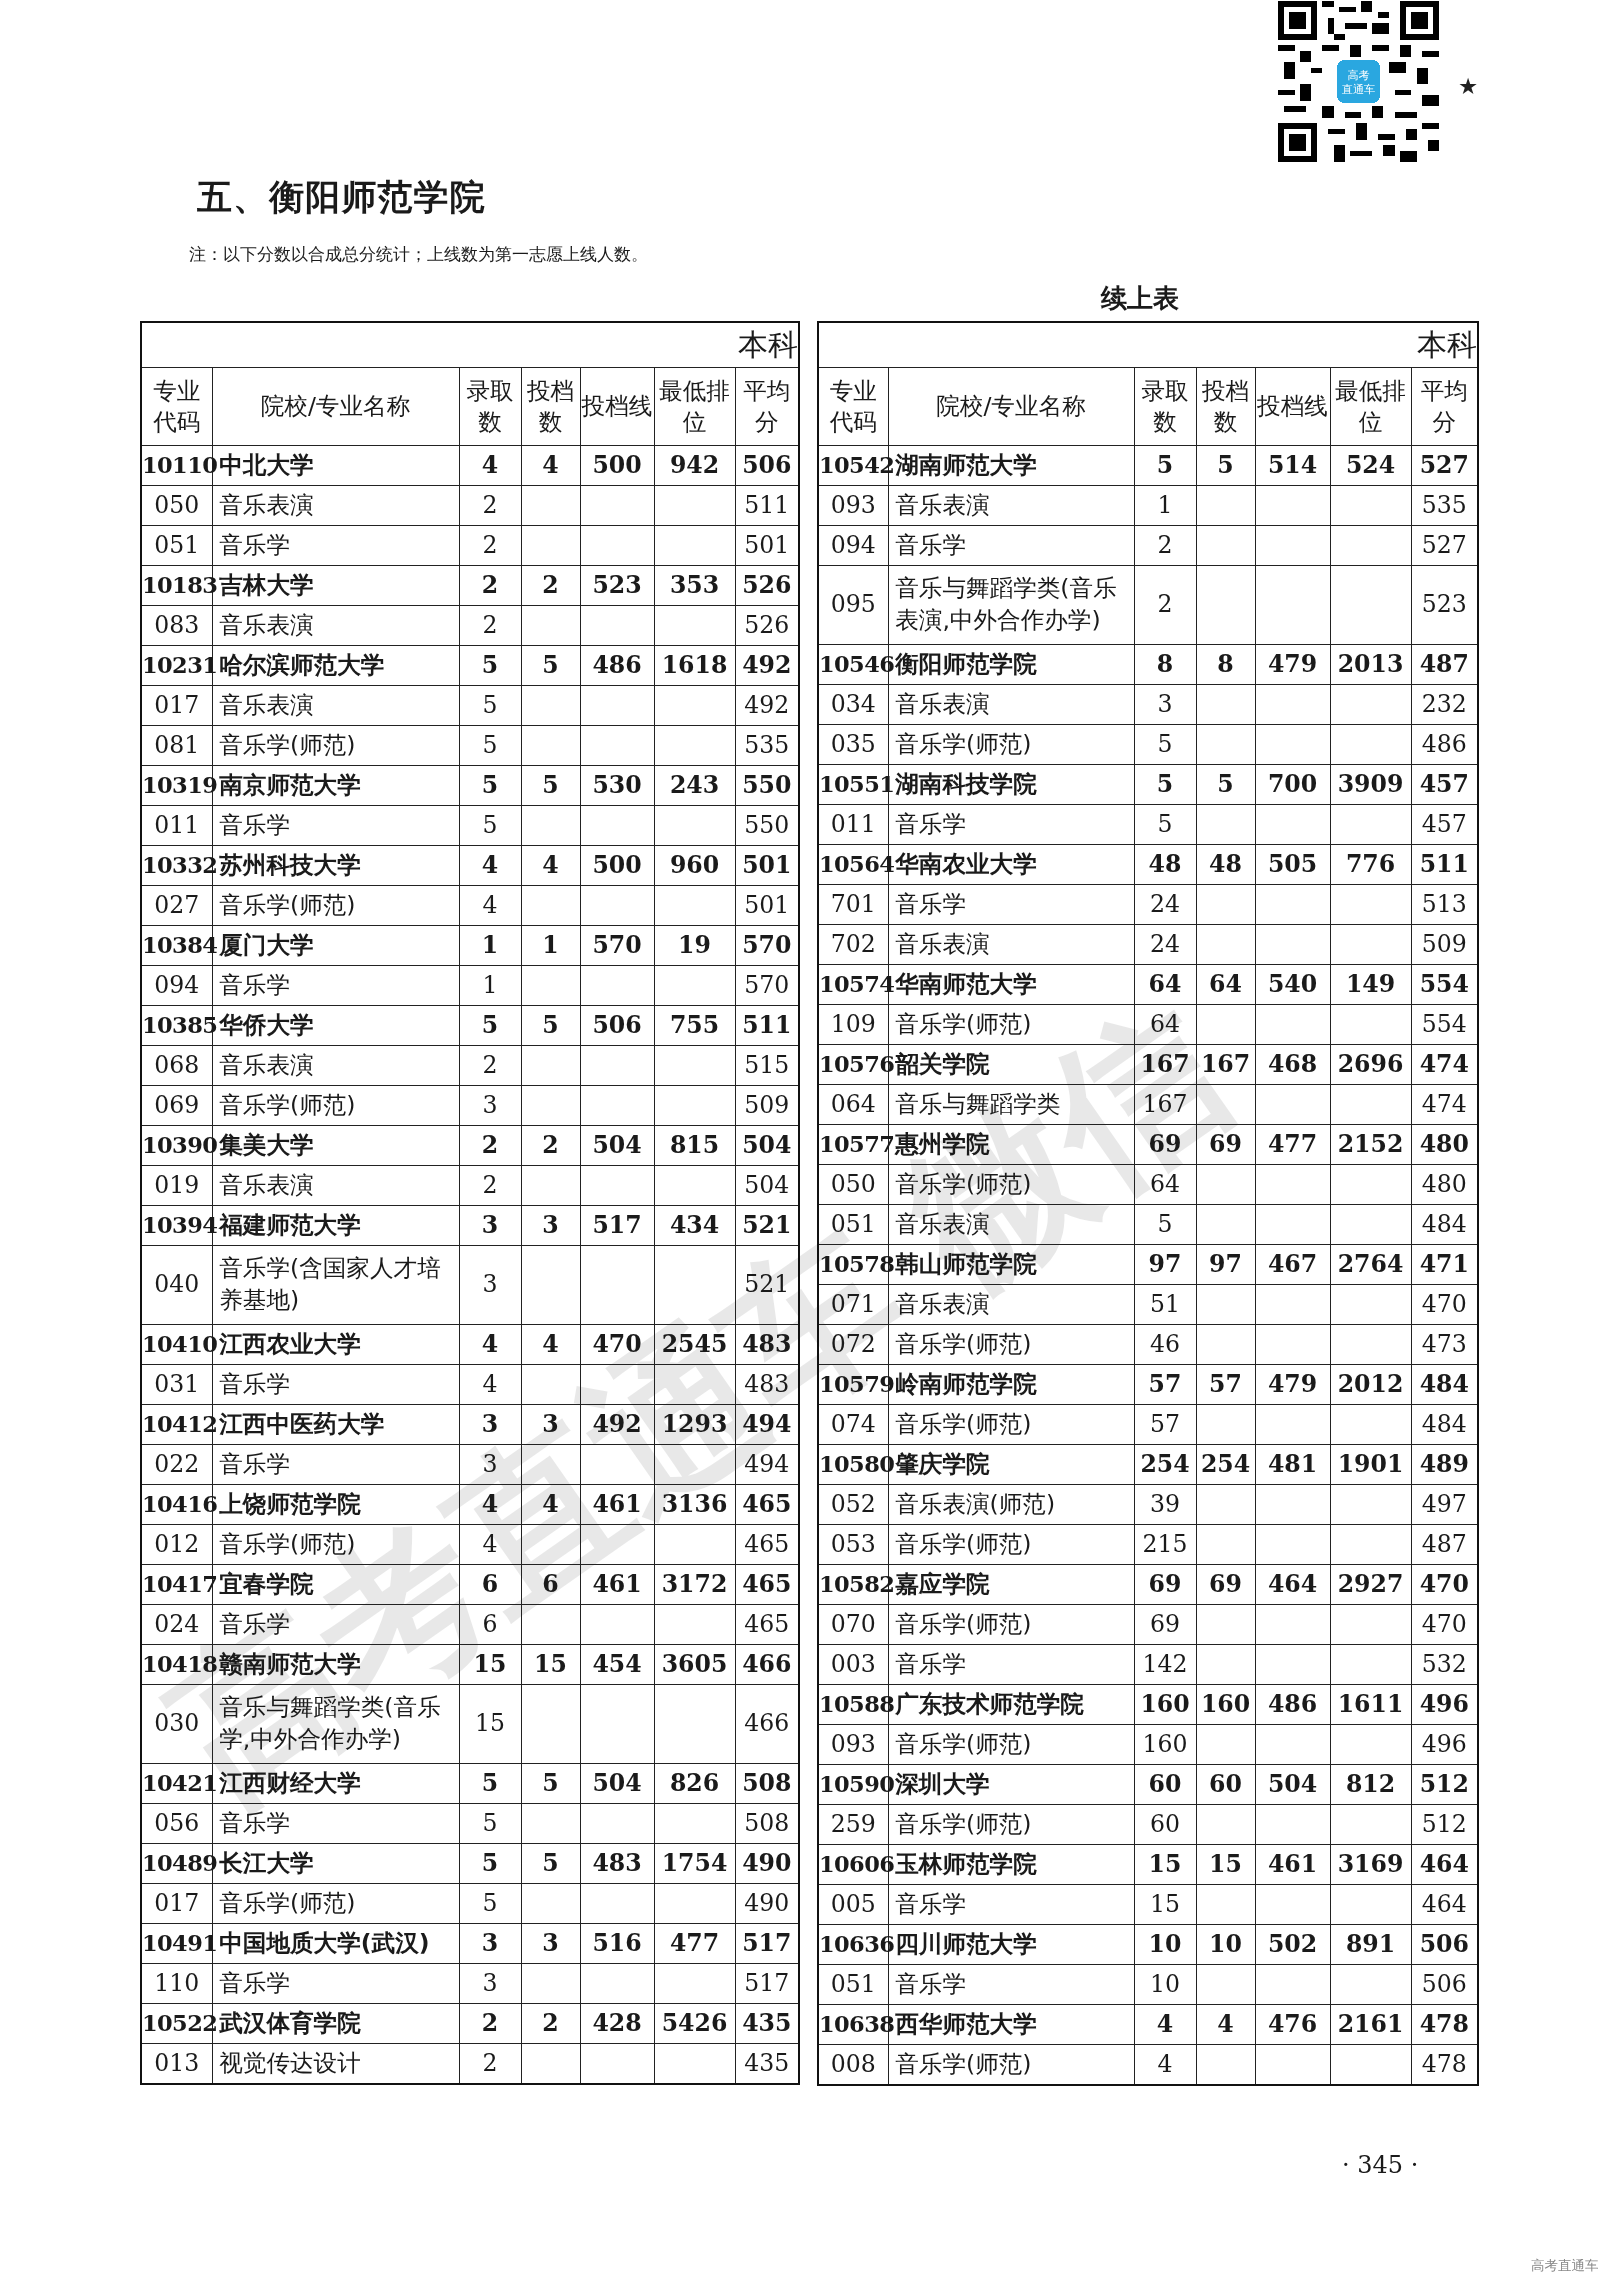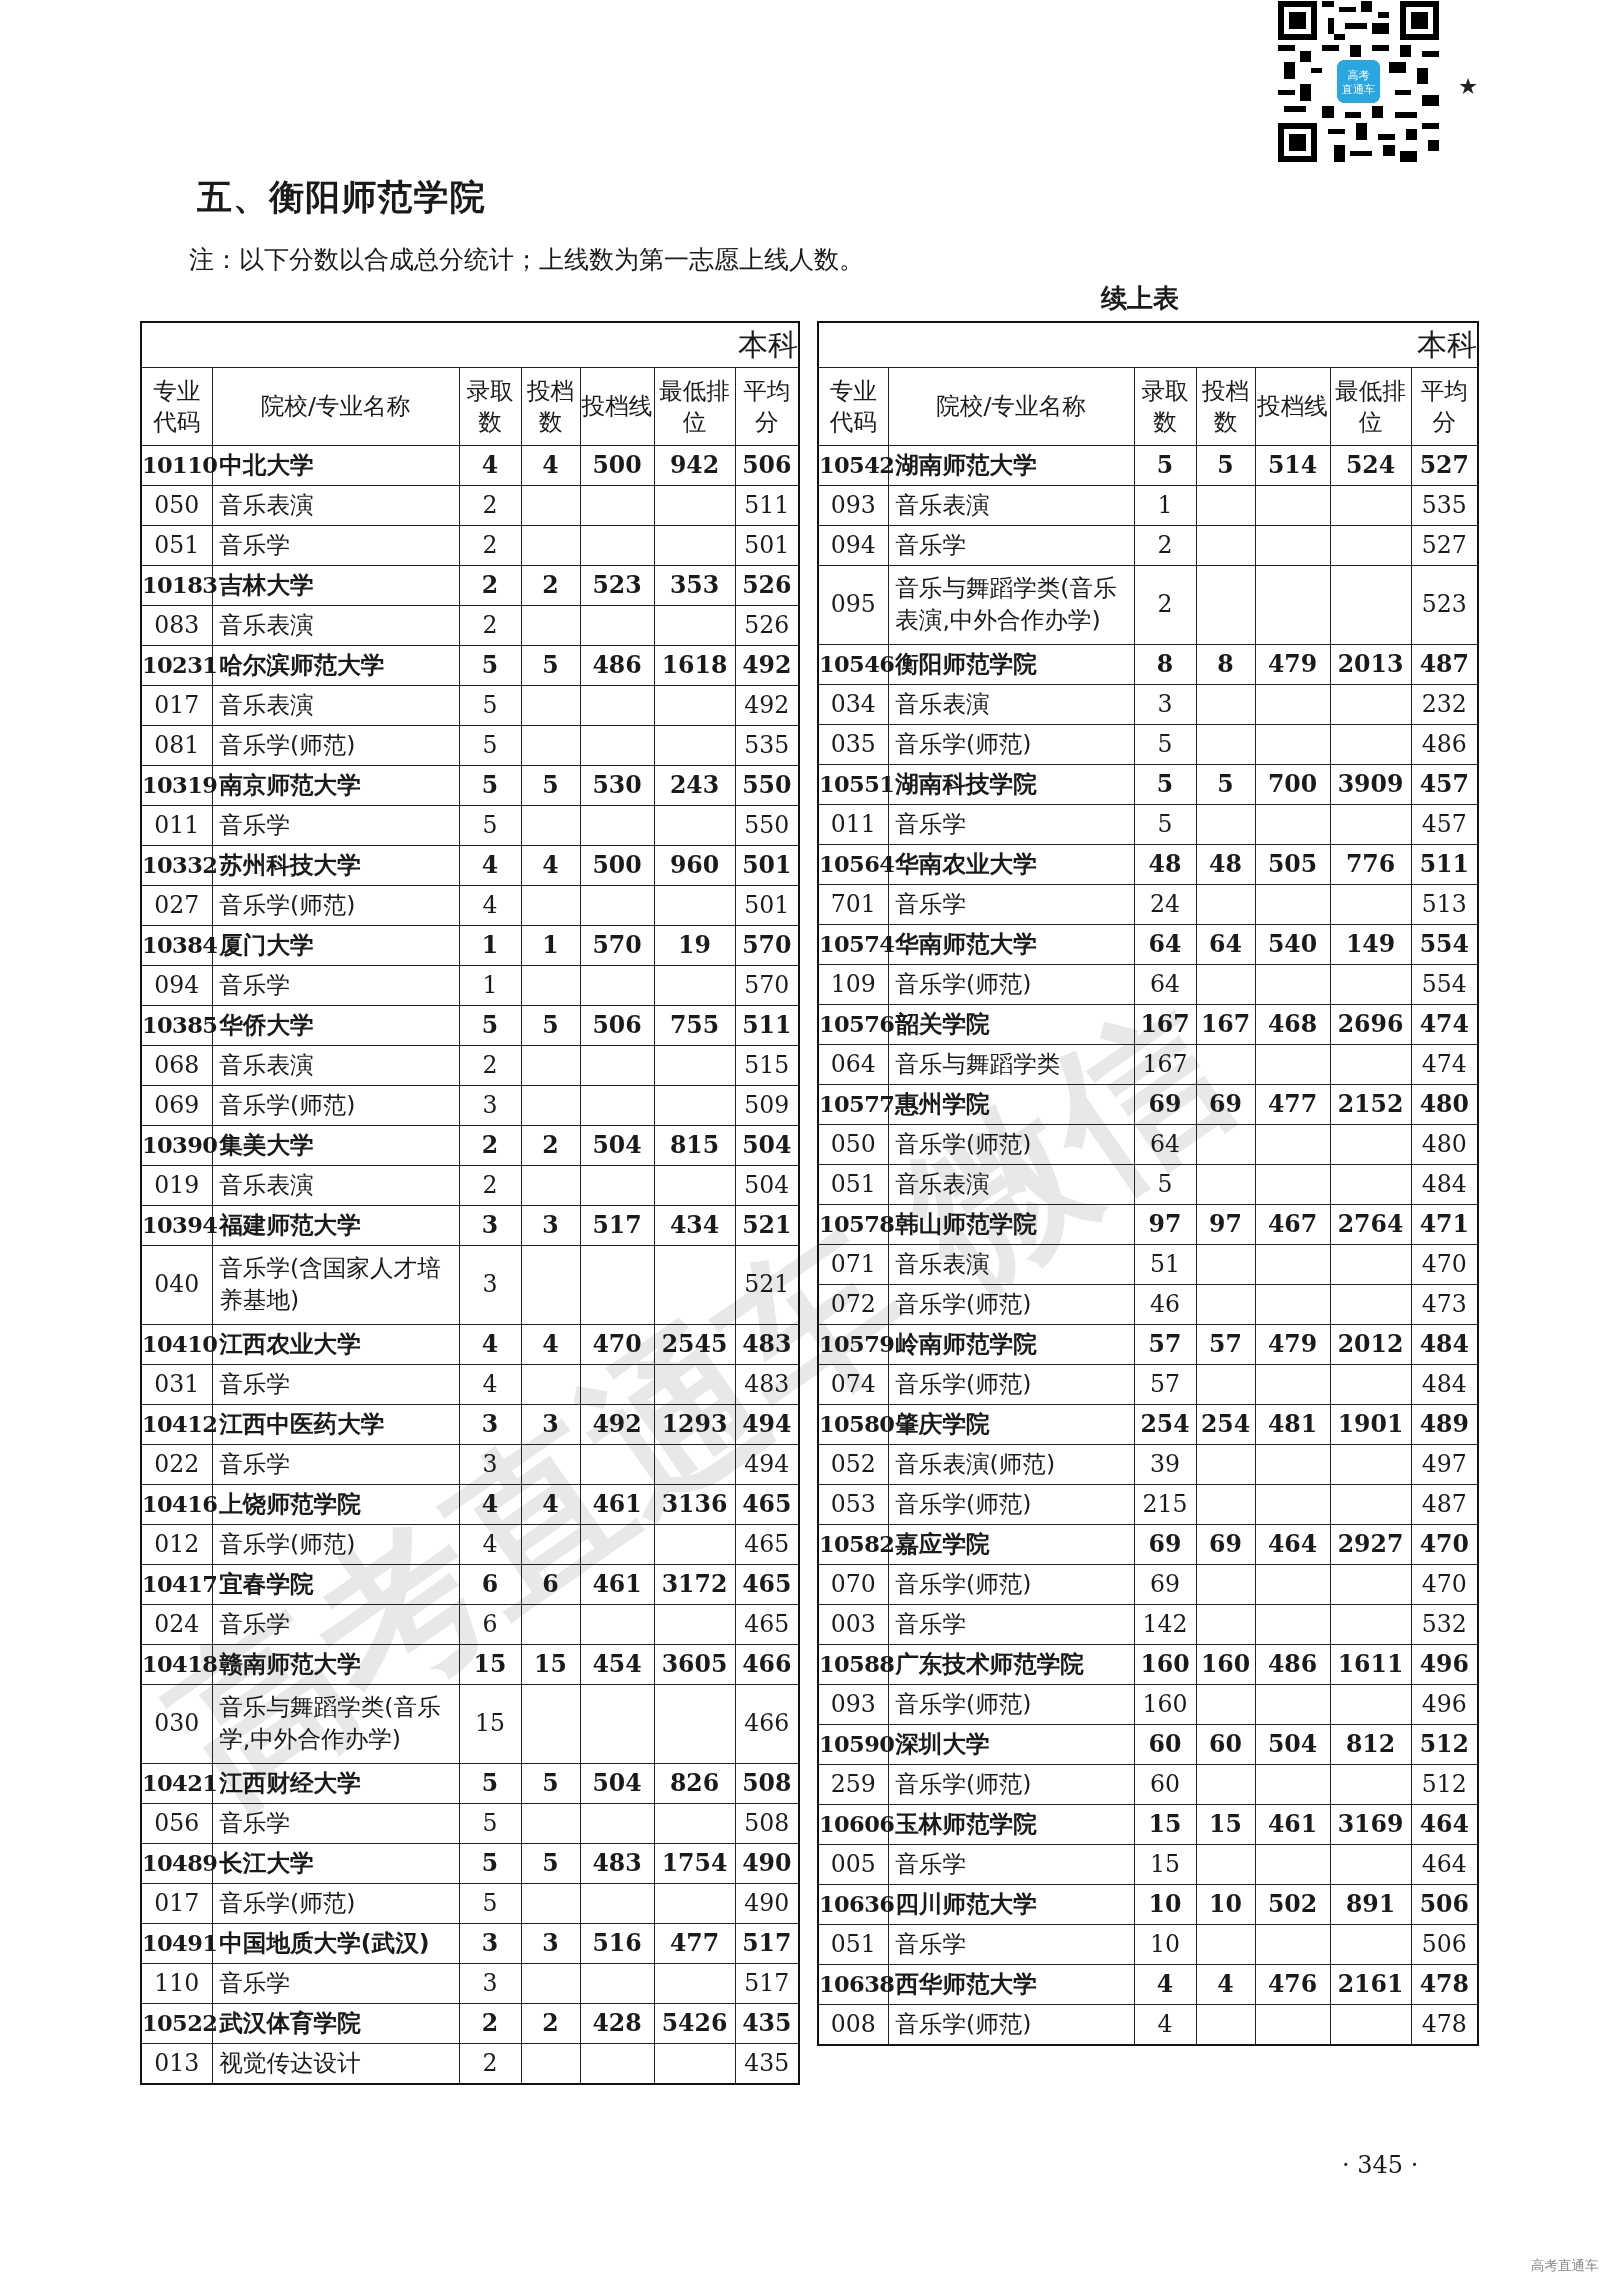--- a/index.html
+++ b/index.html
@@ -2,21 +2,21 @@
 <html style="font-size:9px"><head>
 <meta charset="utf-8">
 <style>
   html, body { margin:0; padding:0; background:#fff; }
   body { width:1617px; height:2273px; position:relative; overflow:hidden;
          font-family:"DejaVu Serif","Liberation Serif",serif; color:#1a1a1a; }
   .qr { position:absolute; left:1278px; top:1.1px; width:161px; height:161px; }
   .star { position:absolute; font-size:22.5px; line-height:1; color:#222; }
   .section-title { position:absolute; left:197px; top:174px; font-size:35px; font-weight:bold;
                    font-family:"DejaVu Sans","Liberation Sans",sans-serif; letter-spacing:1.1px; }
-  .note { position:absolute; left:189px; top:243px; font-size:25px;
+  .note { position:absolute; left:189px; top:243px; font-size:17px;
           font-family:"DejaVu Sans","Liberation Sans",sans-serif; }
   .cont { position:absolute; left:1101px; top:281px; font-size:26px; font-weight:bold;
           font-family:"DejaVu Sans","Liberation Sans",sans-serif; }
   .tbl { position:absolute; border-collapse:collapse; table-layout:fixed; background:transparent;
          border:2.8px solid #111; }
   .tbl td, .tbl th { border:1.1px solid #222; padding:0; text-align:center; vertical-align:middle;
          font-size:23.6px; line-height:1.15; font-weight:normal; }
   .tbl .band th { font-size:30px; font-weight:normal; height:44px;
          font-family:"DejaVu Sans","Liberation Sans",sans-serif;text-align:right; }
   .tbl .hdr th { font-size:23.6px; height:77px; font-family:"DejaVu Sans","Liberation Sans",sans-serif; line-height:1.3; }
@@ -594,20 +594,29 @@
       </tr>
       <tr class="major">
         <td class="code">701</td>
         <td class="name">音乐学</td>
         <td>24</td>
         <td></td>
         <td></td>
         <td></td>
         <td>513</td>
       </tr>
+      <tr class="major">
+        <td class="code">702</td>
+        <td class="name">音乐表演</td>
+        <td>24</td>
+        <td></td>
+        <td></td>
+        <td></td>
+        <td>509</td>
+      </tr>
       <tr class="school">
         <td class="code">10574</td>
         <td class="name">华南师范大学</td>
         <td>64</td>
         <td>64</td>
         <td>540</td>
         <td>149</td>
         <td>554</td>
       </tr>
       <tr class="major">

